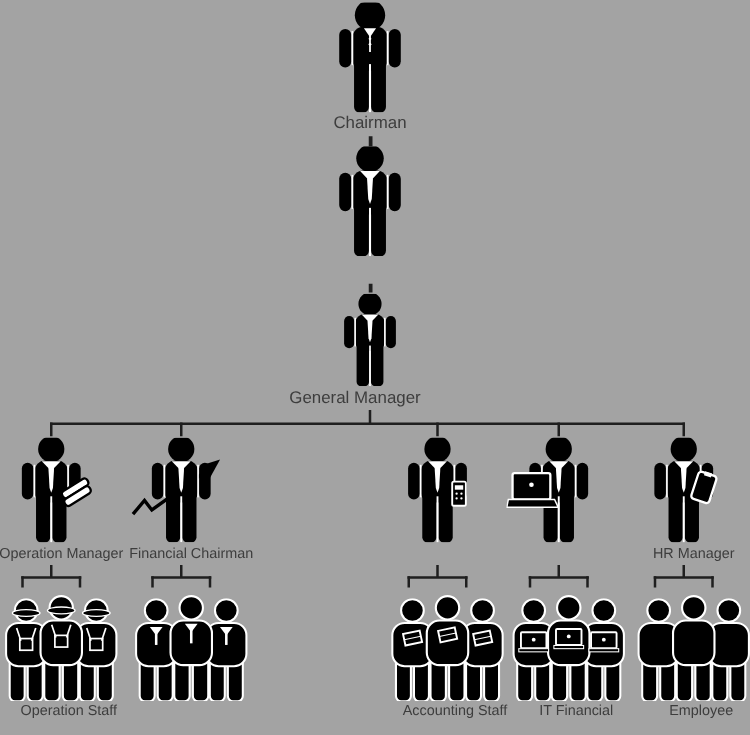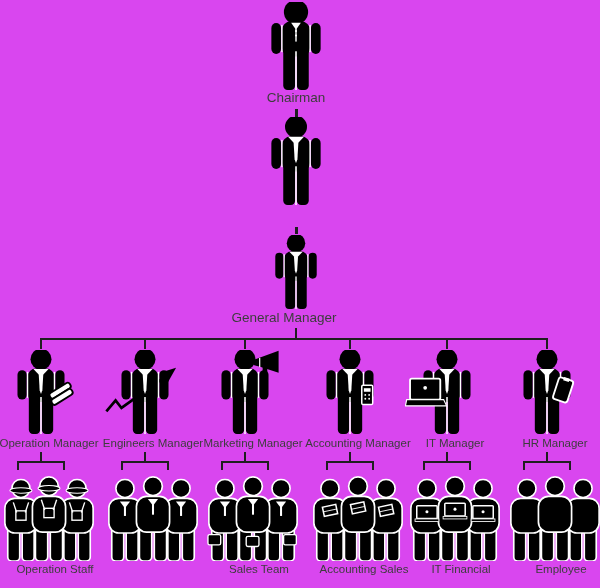--- a/index.html
+++ b/index.html
@@ -1,18 +1,18 @@
 <!DOCTYPE html>
 <html><head>
 <meta charset="utf-8">
 <style>
   * { margin:0; padding:0; box-sizing:border-box; }
   html,body { background:#fff; }
   body { font-family:"Liberation Sans", sans-serif; }
-  .canvas { position:relative; width:600px; height:588px; background:#d946ef; overflow:hidden; margin:0; }
+  .canvas { position:relative; width:600px; height:588px; background:#a3a3a3; overflow:hidden; margin:0; }
   .label { position:absolute; color:#3d3d3d; text-align:center; white-space:nowrap; }
   .lbl-lg { font-size:13.5px; }
   .lbl-sm { font-size:11.5px; }
   .vline, .hline { position:absolute; background:#1f1f1f; }
   svg { display:block; position:absolute; fill:#000; }
   .branch { position:absolute; top:338px; width:130px; height:250px; }
   .branch .tick-top  { left:63.8px; top:0;     width:2.4px;  height:11px; }
   .branch .mgr-icon  { left:23px;   top:12px;  width:84px;   height:84px; }
   .branch .mgr-label { left:8px;    top:99px;  width:130px; }
   .branch .tick-mid  { left:63.8px; top:114px; width:2.4px;  height:10px; }
@@ -229,68 +229,51 @@
         <use href="#t-ops"></use>
       </svg>
     <div class="label lbl-sm team-label">Operation Staff</div>
   </div>
 
   <div class="branch" style="left:80px">
     <div class="vline tick-top"></div>
     <svg class="mgr-icon" viewBox="0 0 100 100">
         <use href="#i-fin"></use>
       </svg>
-    <div class="label lbl-sm mgr-label">Engineers Manager</div>
+    <div class="label lbl-sm mgr-label">Financial Chairman</div>
     <div class="vline tick-mid"></div>
     <div class="hline bracket"></div>
     <div class="vline bracket-l"></div>
     <div class="vline bracket-r"></div>
     <svg class="team-icon" viewBox="0 0 110 100">
         <use href="#t-fin"></use>
       </svg>
   </div>
 
-  <div class="branch" style="left:180px">
-    <div class="vline tick-top"></div>
-    <svg class="mgr-icon" viewBox="0 0 100 100">
-        <use href="#i-mkt"></use>
-      </svg>
-    <div class="label lbl-sm mgr-label">Marketing Manager</div>
-    <div class="vline tick-mid"></div>
-    <div class="hline bracket"></div>
-    <div class="vline bracket-l"></div>
-    <div class="vline bracket-r"></div>
-    <svg class="team-icon" viewBox="0 0 110 100">
-        <use href="#t-sales"></use>
-      </svg>
-    <div class="label lbl-sm team-label">Sales Team</div>
-  </div>
 
   <div class="branch" style="left:285px">
     <div class="vline tick-top"></div>
     <svg class="mgr-icon" viewBox="0 0 100 100">
         <use href="#i-acct"></use>
       </svg>
-    <div class="label lbl-sm mgr-label">Accounting Manager</div>
     <div class="vline tick-mid"></div>
     <div class="hline bracket"></div>
     <div class="vline bracket-l"></div>
     <div class="vline bracket-r"></div>
     <svg class="team-icon" viewBox="0 0 110 100">
         <use href="#t-acct"></use>
       </svg>
-    <div class="label lbl-sm team-label">Accounting Sales</div>
+    <div class="label lbl-sm team-label">Accounting Staff</div>
   </div>
 
   <div class="branch" style="left:382px">
     <div class="vline tick-top"></div>
     <svg class="mgr-icon" viewBox="0 0 100 100">
         <use href="#i-it"></use>
       </svg>
-    <div class="label lbl-sm mgr-label">IT Manager</div>
     <div class="vline tick-mid"></div>
     <div class="hline bracket"></div>
     <div class="vline bracket-l"></div>
     <div class="vline bracket-r"></div>
     <svg class="team-icon" viewBox="0 0 110 100">
         <use href="#t-it"></use>
       </svg>
     <div class="label lbl-sm team-label">IT Financial</div>
   </div>
 

